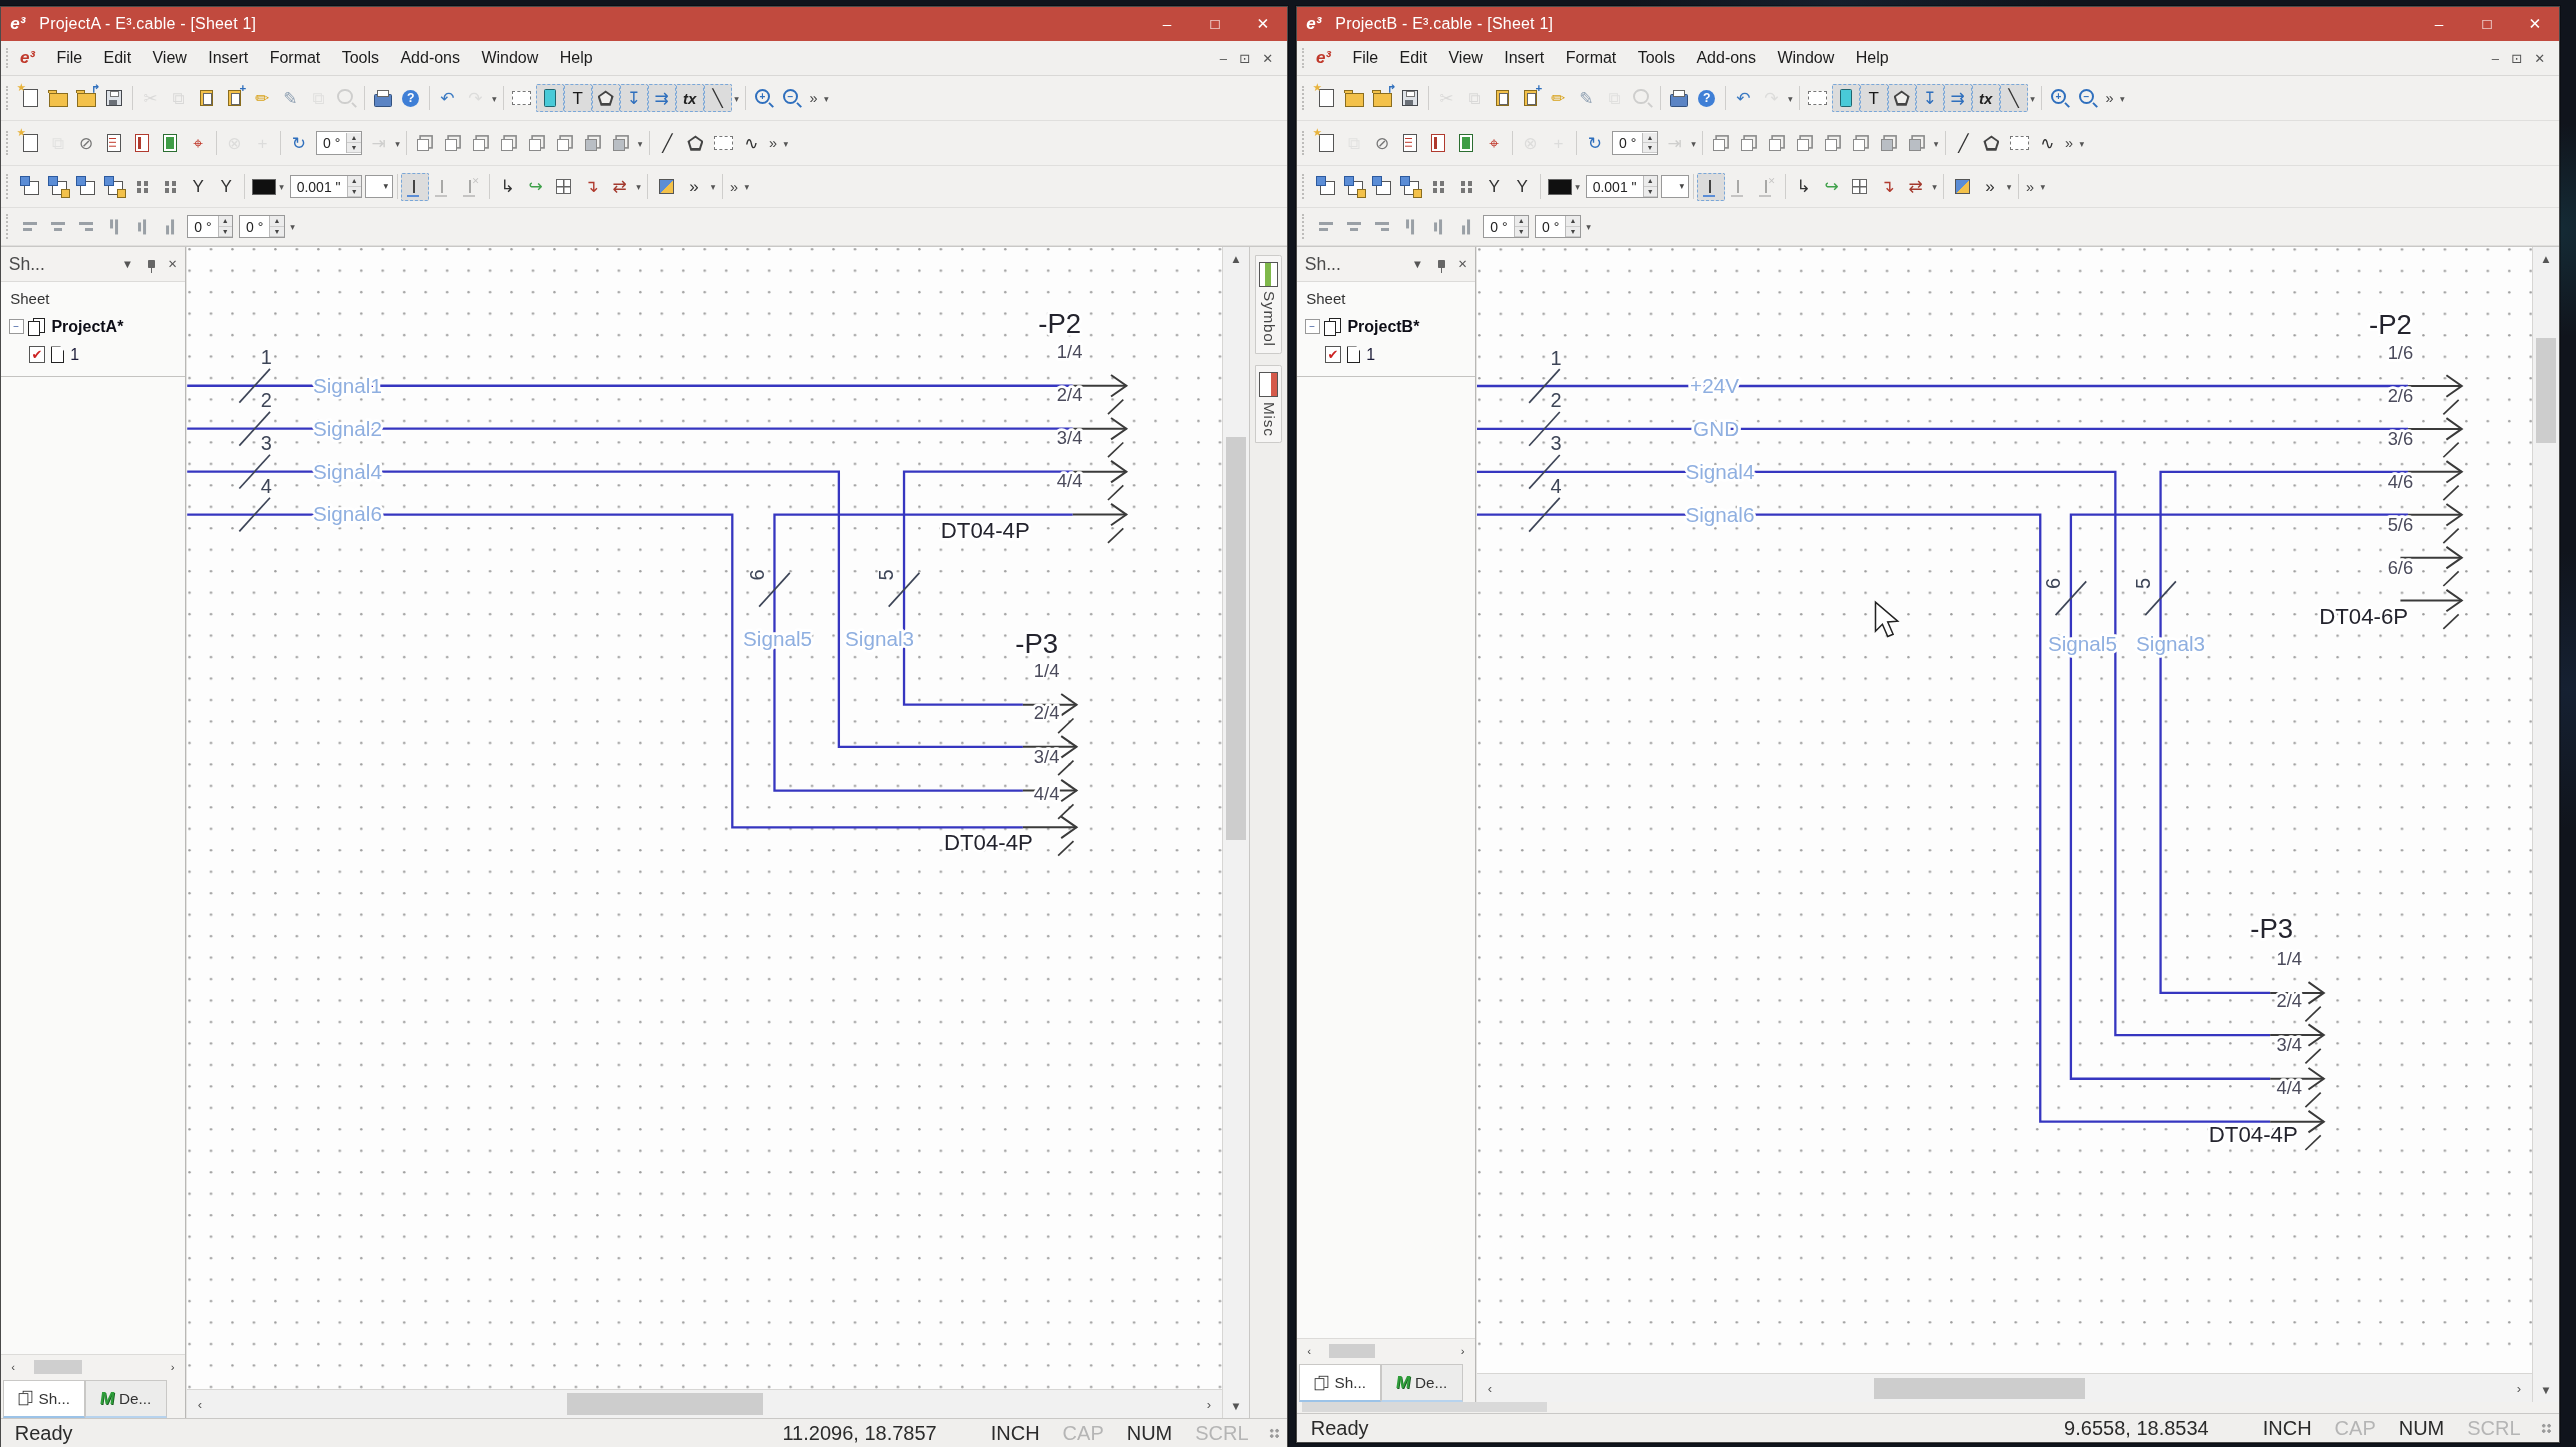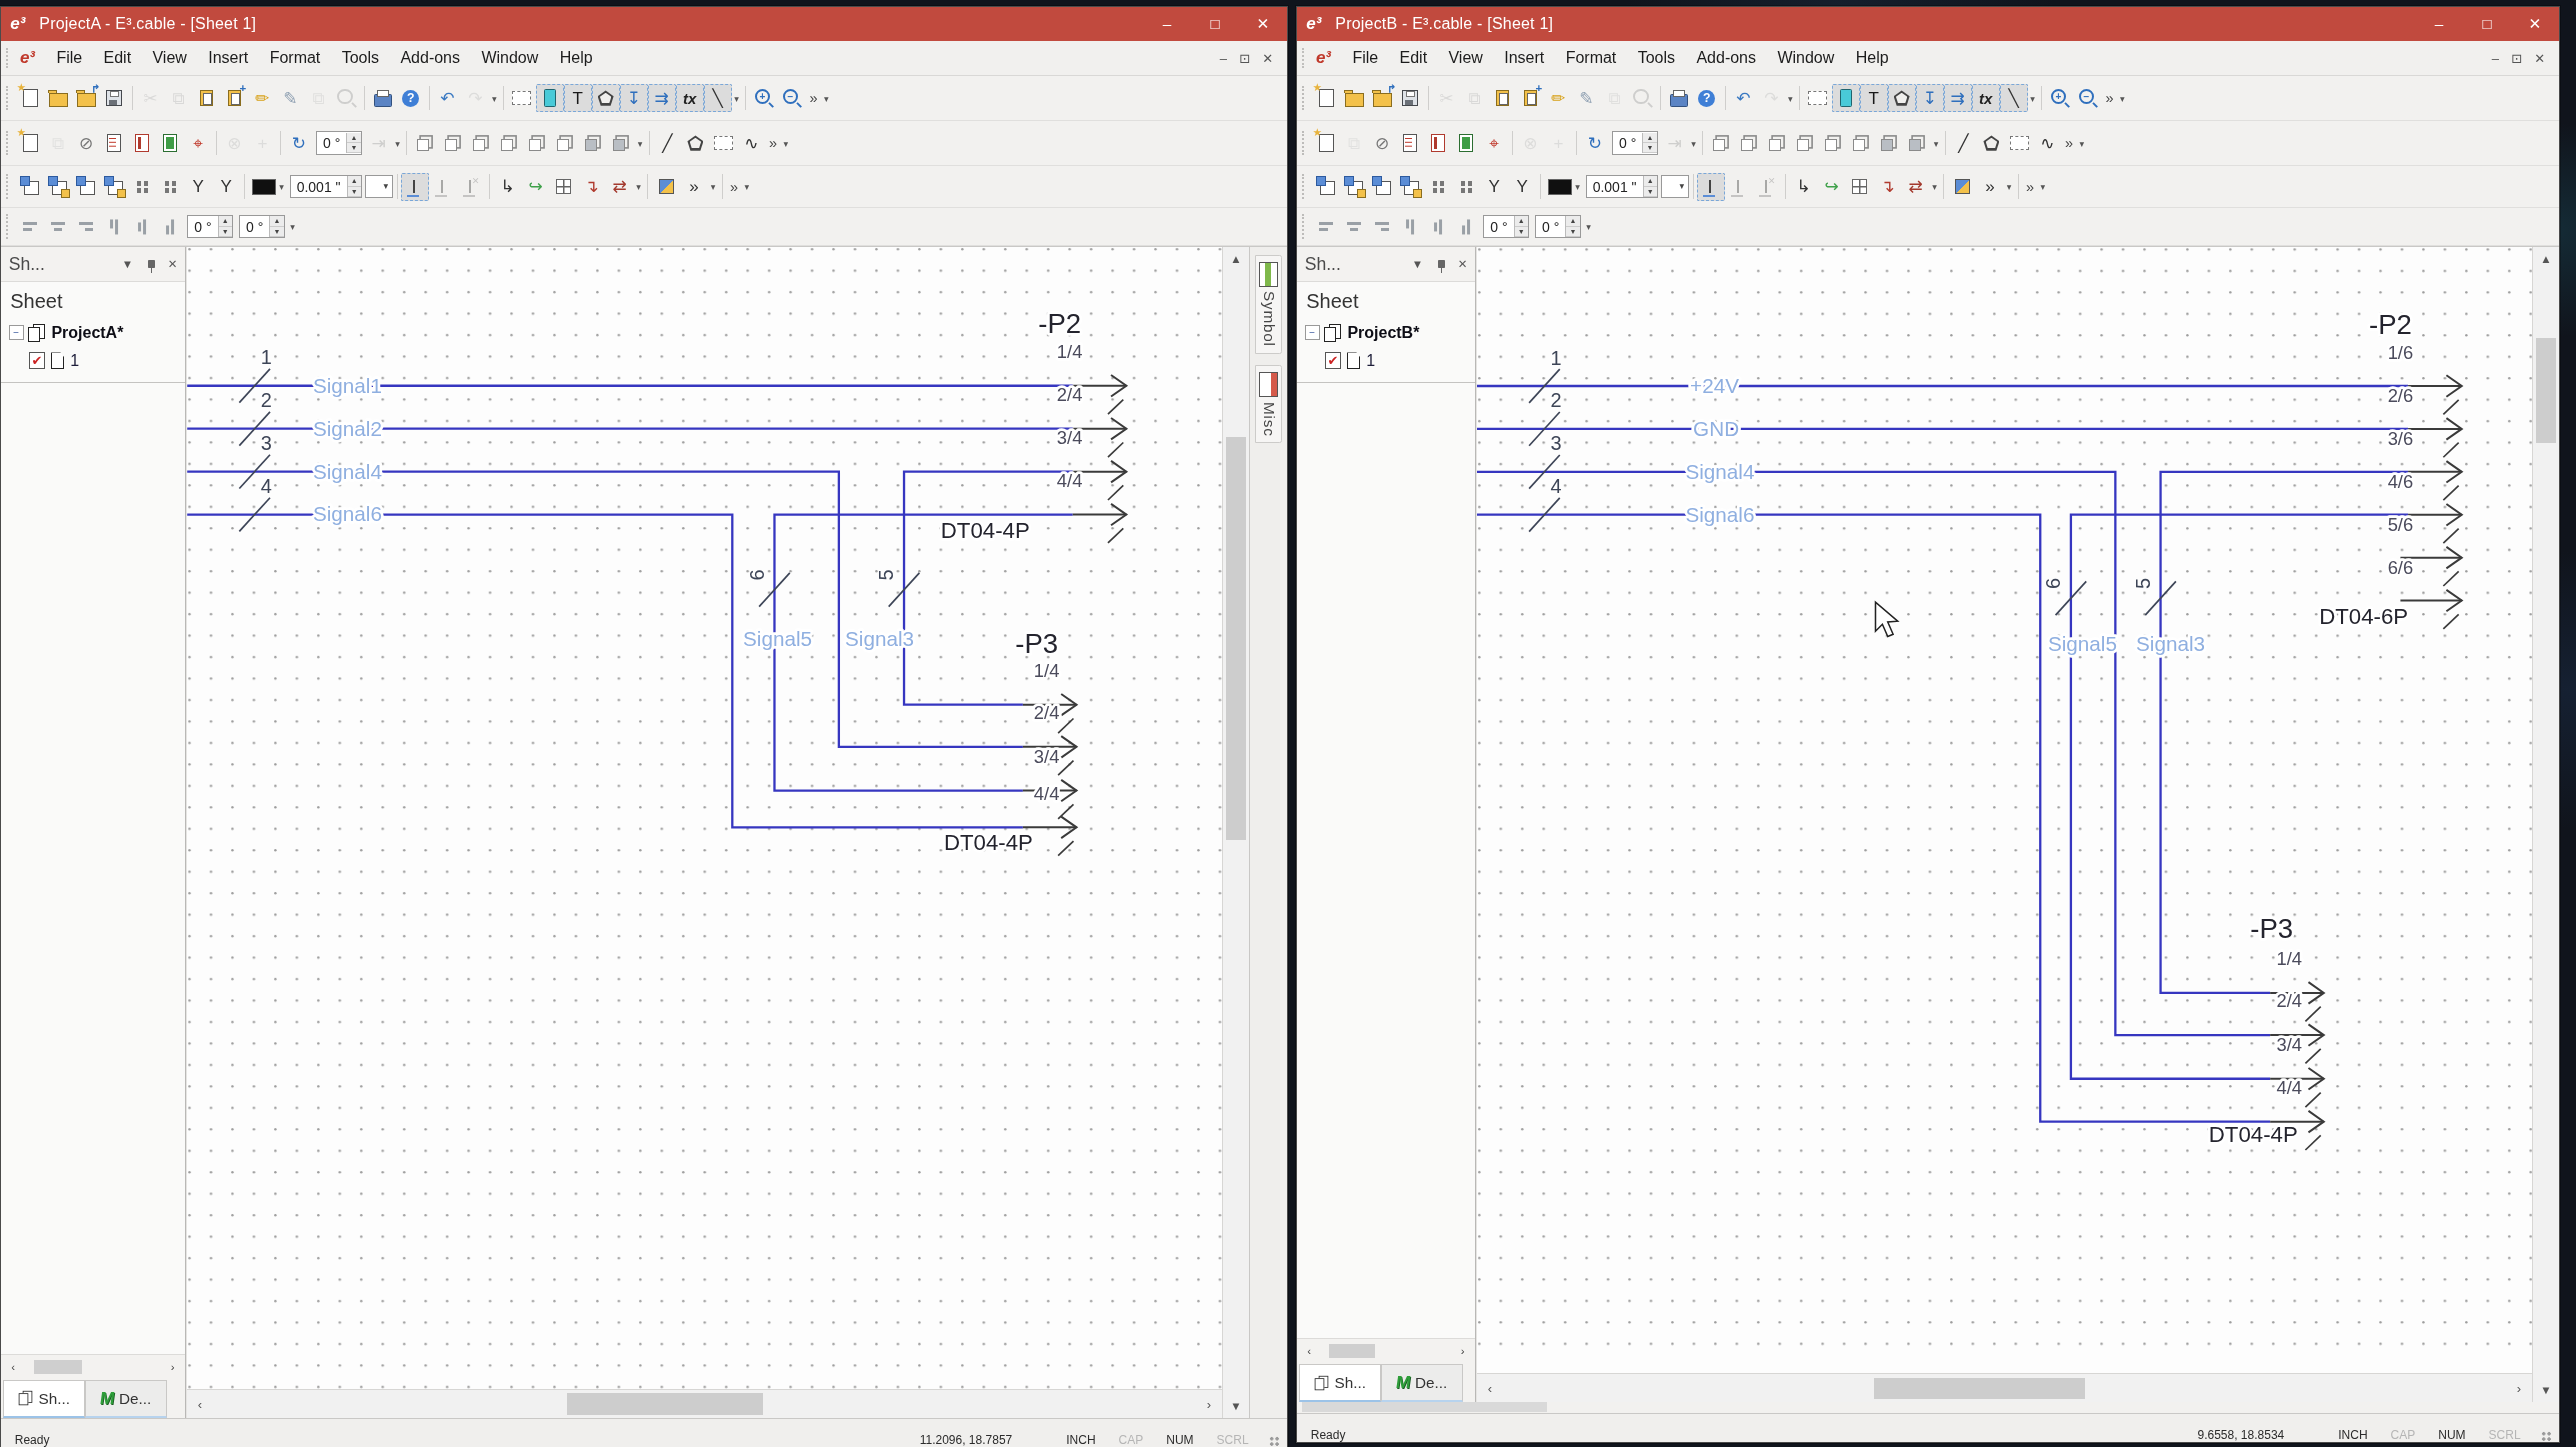--- a/index.html
+++ b/index.html
@@ -108,21 +108,21 @@
   .s-align.v{transform:rotate(90deg)}
   
   .content{display:flex;flex:1 1 auto;min-height:0;border-top:0.8px solid #c9c8c6}
   .sidebar{background:#f3f2f0;border-right:0.8px solid #b9b8b6;display:flex;flex-direction:column;flex:0 0 auto}
   .sb-head{height:34px;display:flex;align-items:center;padding:0 7.7px;color:#555;flex:0 0 auto}
   .sb-title{font-size:17.6px;color:#4a4a4a;margin-right:auto}
   .sb-hbtn{margin-left:12.3px;font-size:11.5px;color:#555}
   .ic-pin{width:7px;height:7.7px;background:#666;border-radius:0.8px;position:relative;margin-left:15.3px}
   .ic-pin::after{content:"";position:absolute;left:2.3px;top:7.7px;width:1.5px;height:5.4px;background:#666}
   .sb-tree{background:#fafaf9;border-top:0.8px solid #dcdbd9;flex:1 1 auto;padding:6.1px 0 0 7.7px;overflow:hidden}
-  .tree-sec{font-size:20px;color:#333;margin:1.5px 0 6.1px 1.5px}
+  .tree-sec{font-size:15px;color:#333;margin:1.5px 0 6.1px 1.5px}
   .trow{display:flex;align-items:center;height:28px;font-size:16px;color:#111}
   .texp{width:13px;height:13px;border:0.8px solid #999;background:#fff;display:flex;align-items:center;
         justify-content:center;font-size:10px;color:#3a5a9e;margin-right:4.6px;flex:0 0 auto}
   .ic-pages{width:17px;height:18.4px;position:relative;margin-right:6.1px;flex:0 0 auto}
   .ic-pages::before{content:"";position:absolute;right:0;top:0;width:10px;height:13px;background:#fff;border:1.5px solid #222}
   .ic-pages::after{content:"";position:absolute;left:0;bottom:0;width:10px;height:13px;background:#fff;border:1.5px solid #222}
   .tproj{font-weight:bold;color:#0d0d16}
   .trow.child{margin-left:20px}
   .tchk{width:14.6px;height:14.6px;border:1.5px solid #555;background:#fff;display:flex;align-items:center;
         justify-content:center;color:#cc2222;font-size:13px;font-weight:bold;margin-right:5.4px}
@@ -170,21 +170,21 @@
   .ic-table{width:17px;height:15.3px;border:1.5px solid #5b8dd6;position:relative;background:#fff}
   .ic-table::before{content:"";position:absolute;inset:0;
         background:linear-gradient(#5b8dd6,#5b8dd6) 0 4.6px/100% 1.5px no-repeat,
                    linear-gradient(#5b8dd6,#5b8dd6) 0 10px/100% 1.5px no-repeat}
   .ic-table::after{content:"";position:absolute;right:-3.8px;top:-5.4px;width:7.7px;height:9.2px;background:#fff;border:1.5px solid #333}
   .sheettable .lbl{font-size:17px;color:#222}
   .graystrip{height:10.7px;flex:0 0 auto;background:#f2f1ef;position:relative}
   .graystrip::after{content:"";position:absolute;left:4.6px;top:0;width:245px;height:9.2px;background:#d9d9d9}
   
   .statusbar{height:28px;background:#f0efed;border-top:0.8px solid #c9c8c6;display:flex;
-        align-items:flex-end;font-size:12px;color:#2b2b2b;flex:0 0 auto;padding:0 7.7px}
+        align-items:center;font-size:20px;color:#2b2b2b;flex:0 0 auto;padding:0 7.7px}
   .st-ready{margin-left:6.1px}
   .st-coords{margin-left:auto}
   .st-unit{margin-left:54px}
   .st-tog{margin-left:23px}
   .st-tog.off{color:#b5b5b5}
   .st-grip{width:10.7px;height:10.7px;margin-left:20px;
         background:radial-gradient(circle 1.5px,#9a9a9a 1.5px,transparent 1.9px) 0 0/5.4px 5.4px}
 </style>
 </head>
 <body>

